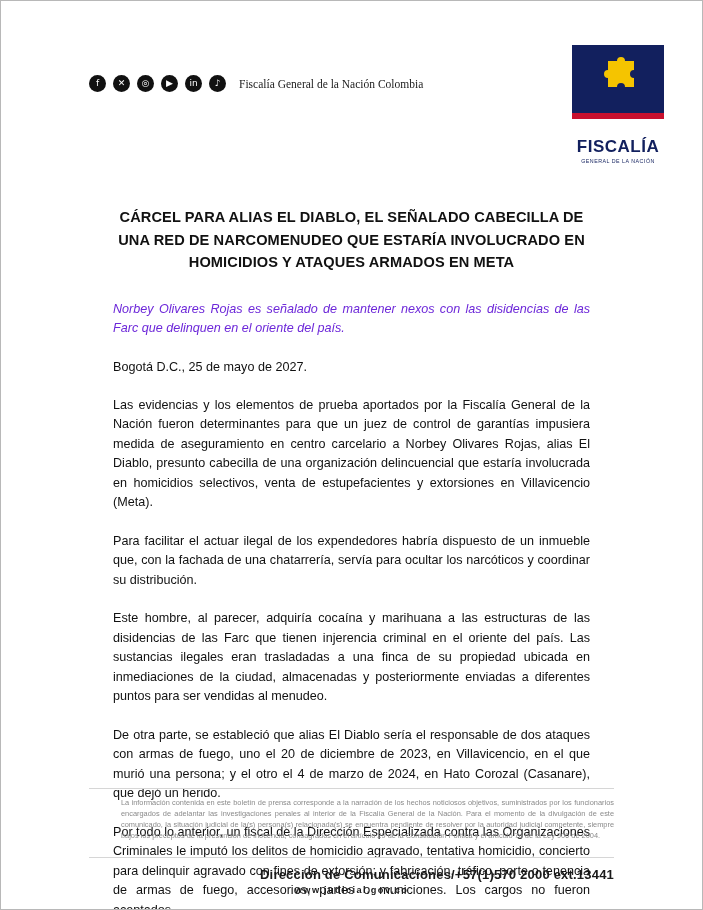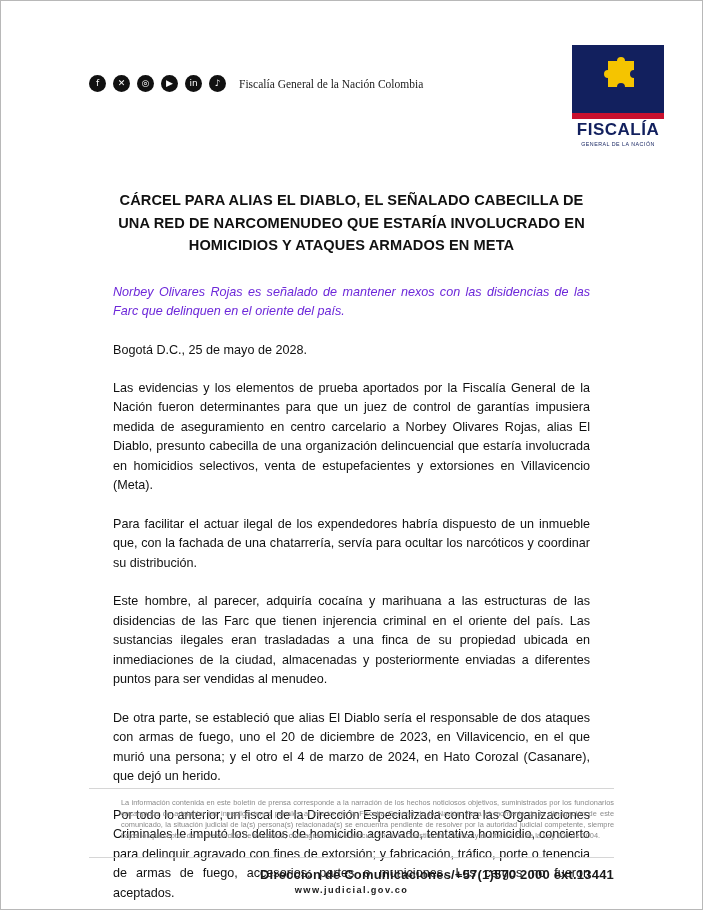--- a/index.html
+++ b/index.html
@@ -71,21 +71,21 @@
     width: 92px;
     height: 6px;
     background: #c8102e;
     margin: 0 auto;
   }
   .logo-word {
     font-size: 17px;
     font-weight: bold;
     letter-spacing: 0.5px;
     color: #12205e;
-    margin-top: 1px;
+    margin-top: 18px;
     font-family: "Liberation Sans", sans-serif;
   }
   .logo-sub {
     font-size: 5.3px;
     letter-spacing: 0.5px;
     color: #12205e;
     margin-top: 1px;
     font-family: "Liberation Sans", sans-serif;
   }
   .content {
@@ -190,21 +190,21 @@
       </div>
       <div class="logo-redbar"></div>
       <div class="logo-word">FISCALÍA</div>
       <div class="logo-sub">GENERAL DE LA NACIÓN</div>
     </div>
   </div>
 
   <div class="content">
     <h1 class="headline">CÁRCEL PARA ALIAS EL DIABLO, EL SEÑALADO CABECILLA DE UNA RED DE NARCOMENUDEO QUE ESTARÍA INVOLUCRADO EN HOMICIDIOS Y ATAQUES ARMADOS EN META</h1>
     <p class="lead">Norbey Olivares Rojas es señalado de mantener nexos con las disidencias de las Farc que delinquen en el oriente del país.</p>
-    <p class="dateline">Bogotá D.C., 25 de mayo de 2028.</p>
+    <p class="dateline">Bogotá D.C., 25 de mayo de 2027.</p>
     <p class="body-par">Las evidencias y los elementos de prueba aportados por la Fiscalía General de la Nación fueron determinantes para que un juez de control de garantías impusiera medida de aseguramiento en centro carcelario a Norbey Olivares Rojas, alias El Diablo, presunto cabecilla de una organización delincuencial que estaría involucrada en homicidios selectivos, venta de estupefacientes y extorsiones en Villavicencio (Meta).</p>
     <p class="body-par">Para facilitar el actuar ilegal de los expendedores habría dispuesto de un inmueble que, con la fachada de una chatarrería, servía para ocultar los narcóticos y coordinar su distribución.</p>
     <p class="body-par">Este hombre, al parecer, adquiría cocaína y marihuana a las estructuras de las disidencias de las Farc que tienen injerencia criminal en el oriente del país. Las sustancias ilegales eran trasladadas a una finca de su propiedad ubicada en inmediaciones de la ciudad, almacenadas y posteriormente enviadas a diferentes puntos para ser vendidas al menudeo.</p>
     <p class="body-par">De otra parte, se estableció que alias El Diablo sería el responsable de dos ataques con armas de fuego, uno el 20 de diciembre de 2023, en Villavicencio, en el que murió una persona; y el otro el 4 de marzo de 2024, en Hato Corozal (Casanare), que dejó un herido.</p>
     <p class="body-par">Por todo lo anterior, un fiscal de la Dirección Especializada contra las Organizaciones Criminales le imputó los delitos de homicidio agravado, tentativa homicidio, concierto para delinquir agravado con fines de extorsión; y fabricación, tráfico, porte o tenencia de armas de fuego, accesorios, partes o municiones. Los cargos no fueron aceptados.</p>
     <p class="signature">JMSV/JARG/JPFL/DECOC</p>
   </div>
 
   <div class="footer">
     <div class="disclaimer-rule"></div>

